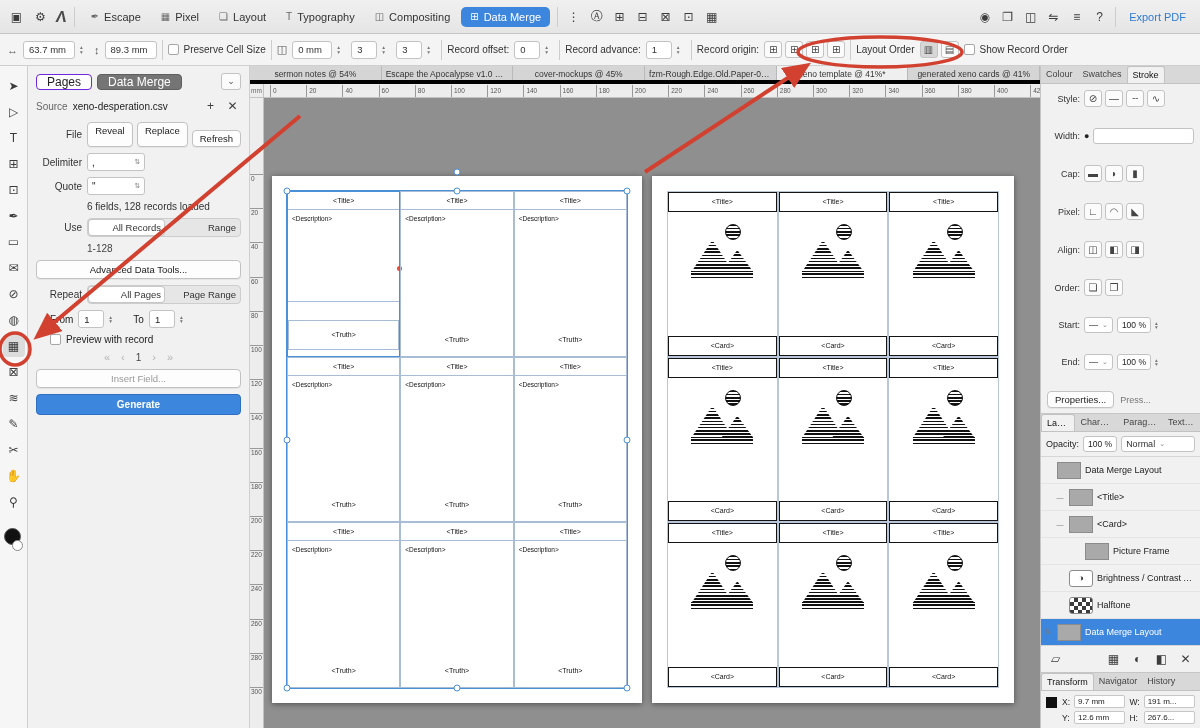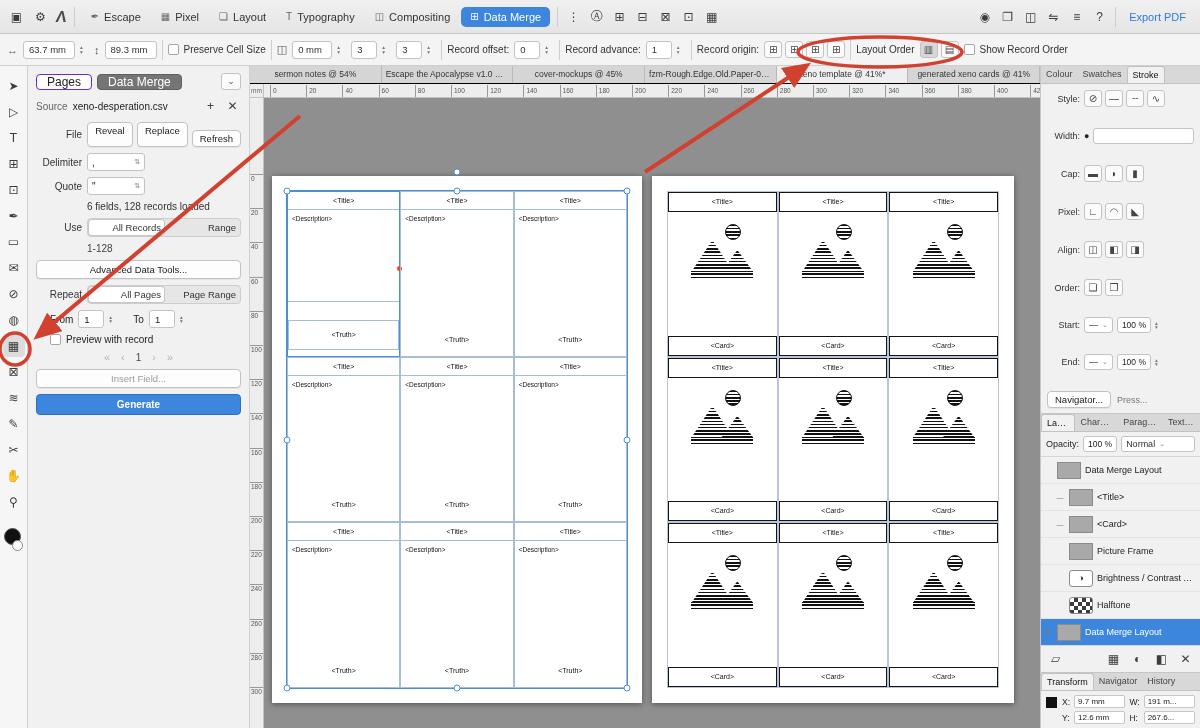--- a/index.html
+++ b/index.html
@@ -58,21 +58,21 @@
 .seg .opt.sel{background:#fff;box-shadow:0 0 0 1px #c7c7c7}
 .indent{margin-left:51px}
 #nav-row{display:flex;justify-content:center;align-items:center;gap:11px;color:#b3b3b3;font-size:11px}
 #nav-row .cur{color:#444;font-size:10px}
 #generate{background:#3d86de;color:#fff;border:1px solid #2e6fc2;border-radius:4px;text-align:center;padding:4px 0;font-weight:bold;font-size:10px}
 .selectbox{display:inline-flex;align-items:center;justify-content:space-between;background:#fff;border:1px solid #c3c3c3;border-radius:3px;height:18px;padding:0 4px;width:58px}
 .selectbox::after{content:"⇅";font-size:7px;color:#888}
 
 
 #center{flex:1;display:flex;flex-direction:column;min-width:0}
-#doc-tabs{height:18px;background:#c9c9c9;display:flex;border-bottom:1px solid #000000}
+#doc-tabs{height:18px;background:#c9c9c9;display:flex;border-bottom:4px solid #000000}
 .dtab{flex:1;font-size:8.5px;line-height:17px;text-align:center;color:#333;border-right:1px solid #b9b9b9;background:#d5d5d5;overflow:hidden;text-overflow:ellipsis;white-space:nowrap;padding:0 4px}
 .dtab.active{background:#efefef}
 #ruler-row{height:14px;display:flex;background:#ededed;border-bottom:1px solid #c2c2c2}
 #ruler-corner{width:14px;font-size:6.5px;color:#666;text-align:center;line-height:13px;border-right:1px solid #c2c2c2;flex:none}
 #ruler-top{flex:1;position:relative;overflow:hidden}
 .rtick{position:absolute;top:1px;font-size:6.5px;color:#555;padding-left:2px;border-left:1px solid #999;height:12px;line-height:11px}
 #canvas-row{flex:1;display:flex;min-height:0}
 #ruler-left{width:14px;background:#ededed;border-right:1px solid #c2c2c2;position:relative;flex:none}
 .ltick{position:absolute;left:0;width:13px;border-top:1px solid #999;font-size:6.5px;color:#555;padding-left:1px}
 #canvas{flex:1;position:relative;background:#8f8f8f;overflow:hidden}
@@ -613,21 +613,21 @@
         </div>
         <div class="srow">
           <span class="slabel">End:</span>
           <span class="lineselect">
               <span>—</span>
             </span>
           <span class="minifield">100 %</span>
           <span class="stepper"></span>
         </div>
         <div id="props-row" class="srow">
-          <span class="btn">Navigator...</span>
+          <span class="btn">Properties...</span>
           <span id="pressure-label">Press...</span>
         </div>
       </div>
 
       <div id="layers-section">
         <div id="layers-tabs" class="ptabs">
             <div class="ptab active">Layers</div>
             <div class="ptab">Character</div>
             <div class="ptab">Paragraph</div>
             <div class="ptab">Text S...</div>
@@ -648,21 +648,21 @@
             <div class="lrow" style="padding-left: 14px;">
               <span class="lgut">—</span>
               <span class="lthumb text"></span>
               <span class="llabel">&lt;Title&gt;</span>
             </div>
             <div class="lrow" style="padding-left: 14px;">
               <span class="lgut">—</span>
               <span class="lthumb text"></span>
               <span class="llabel">&lt;Card&gt;</span>
             </div>
-            <div class="lrow" style="padding-left: 14px; text-align: center;">
+            <div class="lrow" style="padding-left: 30px; text-align: center;">
               <span class="lgut"></span>
               <span class="lthumb frame"></span>
               <span class="llabel">Picture Frame</span>
             </div>
             <div class="lrow" style="padding-left: 14px;">
               <span class="lgut"></span>
               <span class="lthumb adjustment">◑</span>
               <span class="llabel">Brightness / Contrast Adjust...</span>
             </div>
             <div class="lrow" style="padding-left: 14px;">

